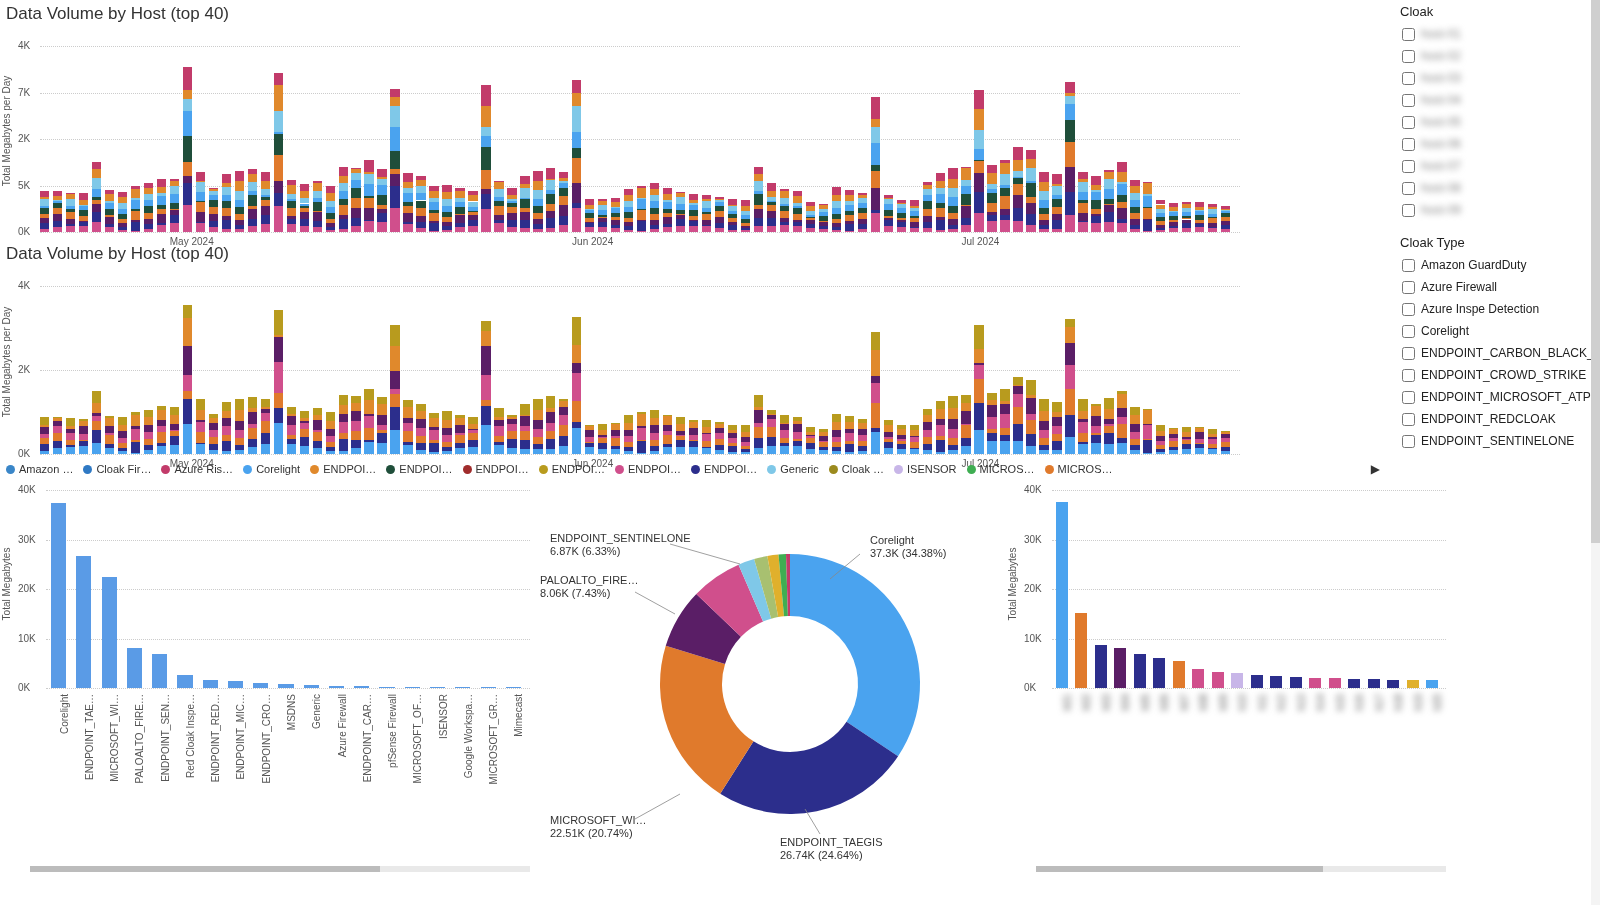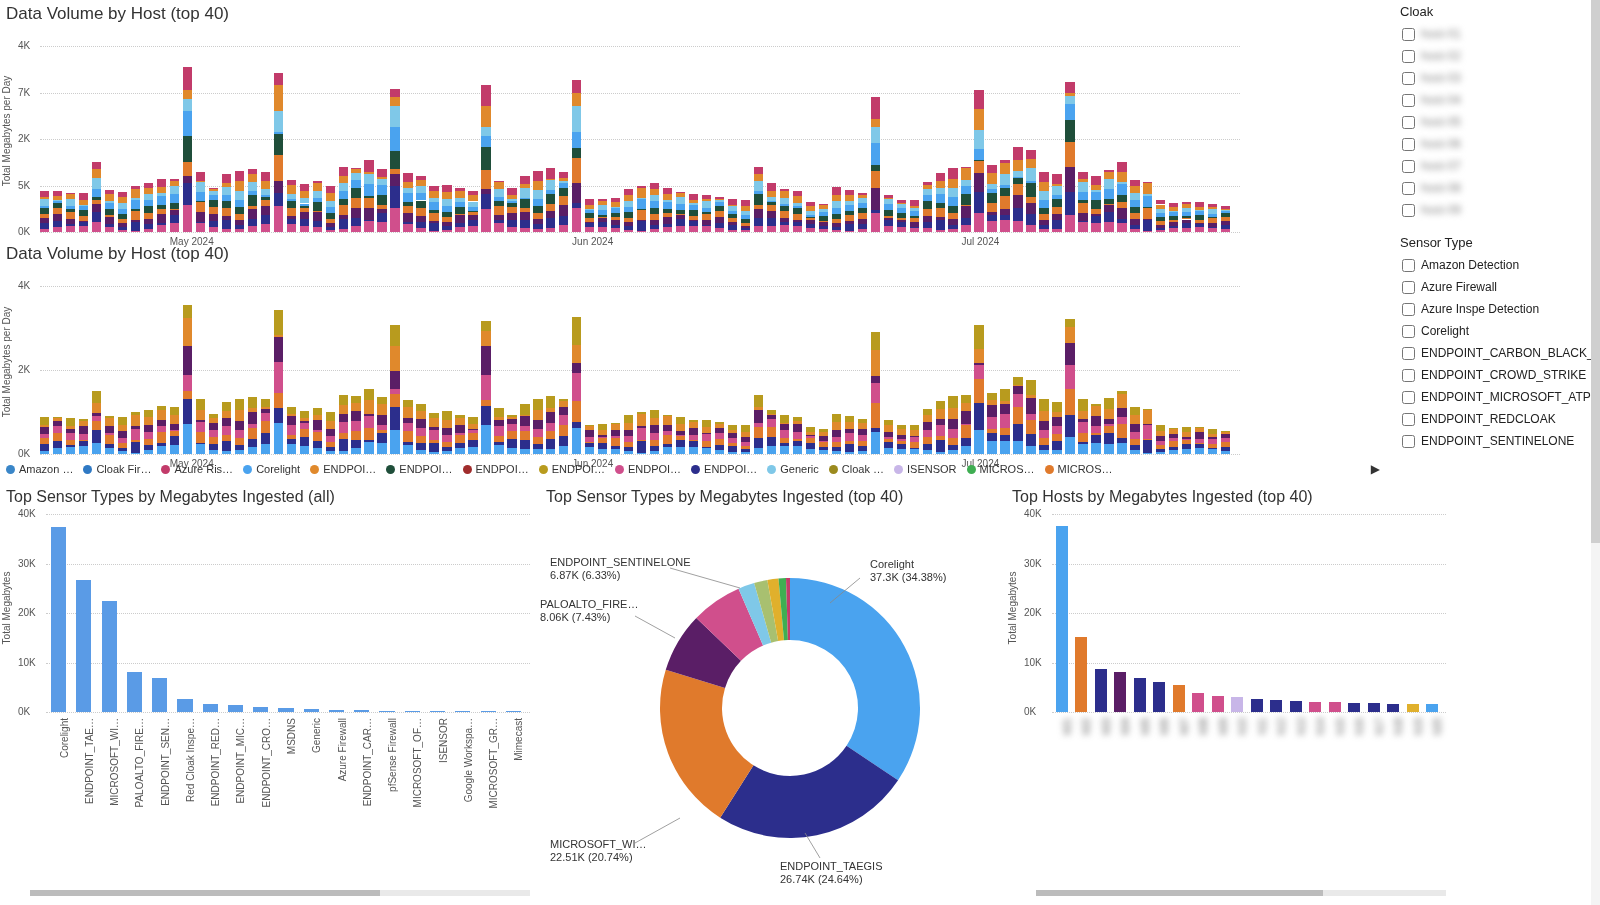--- a/index.html
+++ b/index.html
@@ -67,25 +67,25 @@
         <div class="filter-item">
           <input type="checkbox" style="">
           <span class="blur">host-08</span>
         </div>
         <div class="filter-item">
           <input type="checkbox" style="">
           <span class="blur">host-09</span>
         </div>
       </div>
     <div class="side-scroll"></div>
-    <div class="side-title" style="margin-top:14px">Sensor Type</div>
+    <div class="side-title" style="margin-top:14px">Cloak Type</div>
     <div id="sensor-filter-list">
         <div class="filter-item">
           <input type="checkbox" style="">
-          <span>Amazon Detection</span>
+          <span>Amazon GuardDuty</span>
         </div>
         <div class="filter-item">
           <input type="checkbox" style="">
           <span>Azure Firewall</span>
         </div>
         <div class="filter-item">
           <input type="checkbox" style="">
           <span>Azure Inspe Detection</span>
         </div>
         <div class="filter-item">
@@ -2062,21 +2062,20 @@
         <span>MICROS…</span>
       </span>
       <span class="legend-item">
         <span class="swatch" style="background:#e07a2c"></span>
         <span>MICROS…</span>
       </span>
       <span class="legend-arrow">▶</span>
   </div>
 
   <div class="chart-row" style="top:484px;left:0;width:530px;height:420px;">
-    <div class="title" style="font-size:16px">Top Sensor Types by Megabytes Ingested (all)</div>
     <div style="position:relative;width:530px;height:390px;">
       <span class="ylabel" style="left:6px;top:100px">Total Megabytes</span>
       <div id="c2-yaxis">
           <div class="grid-line" style="left: 46px; top: 204px;"></div>
           <span class="axis-tick" style="left: 18px; top: 198px;">0K</span>
           <div class="grid-line" style="left: 46px; top: 154.5px;"></div>
           <span class="axis-tick" style="left: 18px; top: 148.5px;">10K</span>
           <div class="grid-line" style="left: 46px; top: 105px;"></div>
           <span class="axis-tick" style="left: 18px; top: 99px;">20K</span>
           <div class="grid-line" style="left: 46px; top: 55.5px;"></div>
@@ -2126,42 +2125,40 @@
           <span class="xcat" style="left: 378.105px; top: 210px;">MICROSOFT_GR…</span>
           <span class="xcat" style="left: 403.368px; top: 210px;">Mimecast</span>
         </div>
       <div class="hscroll" style="bottom:2px">
           <div></div>
         </div>
     </div>
   </div>
 
   <div class="chart-row" style="top:484px;left:540px;width:460px;height:420px;">
-    <div class="title" style="font-size:16px">Top Sensor Types by Megabytes Ingested (top 40)</div>
     <div id="donut-area" style="position:relative;width:460px;height:390px;"><svg width="460" height="390">
           <path fill="#4aa3ef" d="M250 70 A130 130 0 0 1 358.06835438591077 272.25808453260584 L306.5280622941687 237.79653652474764 A68 68 0 0 0 250 132 Z"></path>
           <path fill="#2c2e8c" d="M358.06835438591077 272.25808453260584 A130 130 0 0 1 180.20463989915487 309.6750094980317 L213.4916577934041 257.3684665066628 A68 68 0 0 0 306.5280622941687 237.79653652474764 Z"></path>
           <path fill="#e07a2c" d="M180.20463989915487 309.6750094980317 A130 130 0 0 1 125.77095022927908 161.69669475014274 L185.01865088916136 179.96442494622852 A68 68 0 0 0 213.4916577934041 257.3684665066628 Z"></path>
           <path fill="#5a1e66" d="M125.77095022927908 161.69669475014274 A130 130 0 0 1 156.30318667275716 109.88392389634461 L200.98935918267298 152.8623601919341 A68 68 0 0 0 185.01865088916136 179.96442494622852 Z"></path>
           <path fill="#d04f8c" d="M156.30318667275716 109.88392389634461 A130 130 0 0 1 198.52074192468868 80.62711368147498 L223.0723880836833 137.5587979256946 A68 68 0 0 0 200.98935918267298 152.8623601919341 Z"></path>
           <path fill="#7fc8e8" d="M198.52074192468868 80.62711368147498 A130 130 0 0 1 214.12352525566308 75.04849516744925 L231.2338439798853 134.64075131835807 A68 68 0 0 0 223.0723880836833 137.5587979256946 Z"></path>
           <path fill="#a8c070" d="M214.12352525566308 75.04849516744925 A130 130 0 0 1 227.32742742127317 71.99236564695696 L238.14050049728135 133.04216049225442 A68 68 0 0 0 231.2338439798853 134.64075131835807 Z"></path>
           <path fill="#e0b02c" d="M227.32742742127317 71.99236564695696 A130 130 0 0 1 238.49798111136354 70.5098321821867 L243.9835593505594 132.26668144914382 A68 68 0 0 0 238.14050049728135 133.04216049225442 Z"></path>
           <path fill="#3fae52" d="M238.49798111136354 70.5098321821867 A130 130 0 0 1 245.998243224651 70.06160712587311 L247.90677337904822 132.0322252658413 A68 68 0 0 0 243.9835593505594 132.26668144914382 Z"></path>
           <path fill="#c23b6a" d="M245.998243224651 70.06160712587311 A130 130 0 0 1 250.00000000000009 70 L250.00000000000006 132 A68 68 0 0 0 247.90677337904822 132.0322252658413 Z"></path>
           <line x1="320" y1="70" x2="290" y2="95" stroke="#888" stroke-width="0.8"></line>
           <line x1="280" y1="350" x2="265" y2="325" stroke="#888" stroke-width="0.8"></line>
           <line x1="95" y1="335" x2="140" y2="310" stroke="#888" stroke-width="0.8"></line>
           <line x1="95" y1="108" x2="135" y2="130" stroke="#888" stroke-width="0.8"></line>
           <line x1="130" y1="60" x2="200" y2="80" stroke="#888" stroke-width="0.8"></line>
         </svg><div class="pie-label" style="left: 330px; top: 50px;">Corelight<br>37.3K (34.38%)</div><div class="pie-label" style="left: 240px; top: 352px;">ENDPOINT_TAEGIS<br>26.74K (24.64%)</div><div class="pie-label" style="left: 10px; top: 330px;">MICROSOFT_WI…<br>22.51K (20.74%)</div><div class="pie-label" style="left: 0px; top: 90px;">PALOALTO_FIRE…<br>8.06K (7.43%)</div><div class="pie-label" style="left: 10px; top: 48px;">ENDPOINT_SENTINELONE<br>6.87K (6.33%)</div></div>
   </div>
 
   <div class="chart-row" style="top:484px;left:1006px;width:440px;height:420px;">
-    <div class="title" style="font-size:16px">Top Hosts by Megabytes Ingested (top 40)</div>
     <div style="position:relative;width:440px;height:390px;">
       <span class="ylabel" style="left:6px;top:100px">Total Megabytes</span>
       <div id="c4-yaxis">
           <div class="grid-line" style="left: 46px; top: 204px;"></div>
           <span class="axis-tick" style="left: 18px; top: 198px;">0K</span>
           <div class="grid-line" style="left: 46px; top: 154.5px;"></div>
           <span class="axis-tick" style="left: 18px; top: 148.5px;">10K</span>
           <div class="grid-line" style="left: 46px; top: 105px;"></div>
           <span class="axis-tick" style="left: 18px; top: 99px;">20K</span>
           <div class="grid-line" style="left: 46px; top: 55.5px;"></div>

